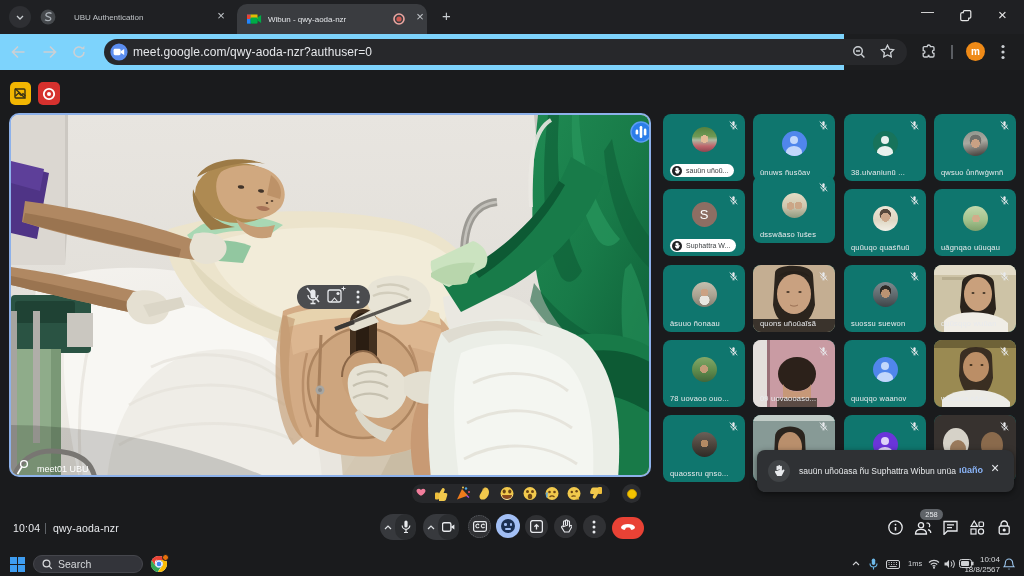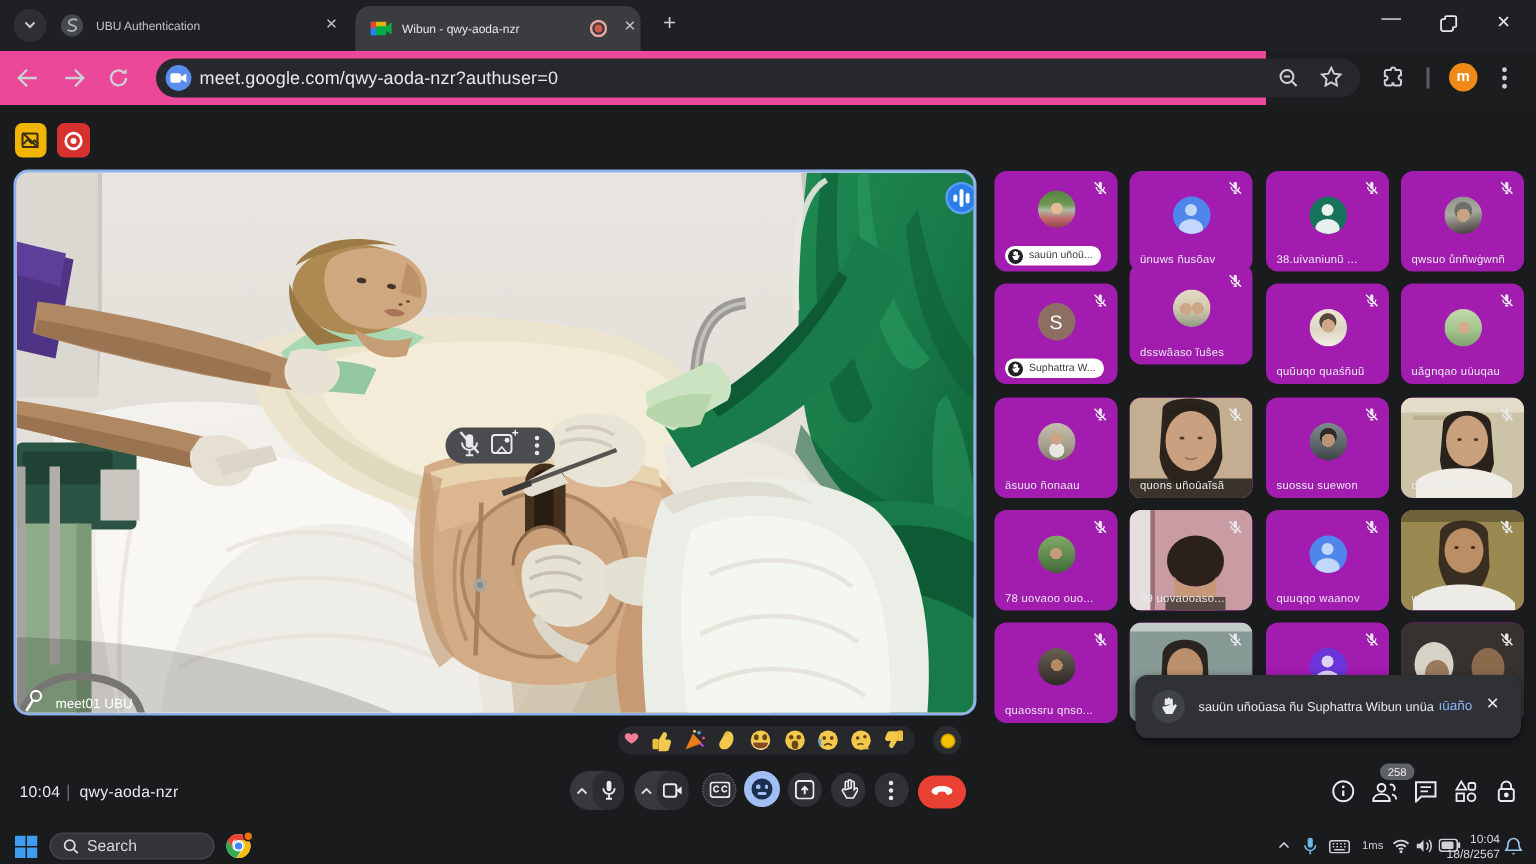--- a/index.html
+++ b/index.html
@@ -3,43 +3,43 @@
 <style>
 *{margin:0;padding:0;box-sizing:border-box}
 html,body{width:1024px;height:576px;overflow:hidden;background:#1c1d1f;font-family:"Liberation Sans",sans-serif}
 .abs{position:absolute}
 #win{position:relative;width:1024px;height:576px}
 #tabstrip{position:absolute;left:0;top:0;width:1024px;height:34px;background:#1f2023}
 .tabsearch{position:absolute;left:9px;top:6px;width:22px;height:22px;border-radius:50%;background:#2e2f33;color:#c9cdd1;text-align:center;line-height:20px;font-size:11px}
 .tab1{position:absolute;left:35px;top:0;width:188px;height:34px;color:#bfc3c7;font-size:8px}
 .tab2{position:absolute;left:237px;top:4px;width:190px;height:30px;background:#3a3c40;border-radius:10px 10px 0 0;color:#e4e6e9;font-size:8px}
 .tclose{position:absolute;width:14px;height:14px;color:#c3c7cb;font-size:11px;text-align:center;line-height:14px}
-#toolbar{position:absolute;left:0;top:34px;width:844px;height:36px;background:#ec4899}
+#toolbar{position:absolute;left:0;top:34px;width:844px;height:36px;background:#7dd3fc}
 #omnibox{position:absolute;left:104px;top:5px;width:803px;height:26px;border-radius:13px;background:#27282b}
 #page{position:absolute;left:0;top:70px;width:1024px;height:482px;background:#1a1b1d}
 #video{position:absolute;left:9px;top:43px;width:642px;height:364px;border:2px solid #8db1ea;border-radius:10px;overflow:hidden;background:#e9e7e3}
-.tile{position:absolute;width:82px;height:67px;border-radius:8px;background:#a21caf;overflow:hidden}
+.tile{position:absolute;width:82px;height:67px;border-radius:8px;background:#0f766e;overflow:hidden}
 .tname{position:absolute;left:7px;bottom:4px;font-size:7.5px;color:#e8eaed;white-space:nowrap;max-width:70px;overflow:hidden;letter-spacing:.2px}
 .avt{position:absolute;left:28.5px;top:17px;width:25px;height:25px;border-radius:50%}
 .micoff{position:absolute;right:6px;top:6px;width:11px;height:11px}
 #taskbar{position:absolute;left:0;top:552px;width:1024px;height:24px;background:#1a1b1d}
 .t{position:absolute;white-space:nowrap}
 </style></head>
 <body>
 <div id="win">
 <div id="tabstrip">
   <div class="tabsearch"><svg style="margin-top:8px" width="8" height="5" viewBox="0 0 8 5">
           <path d="M1 1l3 3 3-3" stroke="#c9cdd1" stroke-width="1.3" fill="none"></path>
         </svg></div>
   <div class="tab1">
     <svg class="abs" style="left:5px;top:9px" width="16" height="16" viewBox="0 0 16 16">
           <circle cx="8" cy="8" r="7.4" fill="#45484c"></circle>
           <path d="M11.5 4.5c-2 -1.4 -5.2 -.6 -5.6 1.2c-.4 1.6 1.8 2 3.2 2.4c1.6.5 2.2 1.6 1.2 2.7c-1 1.2 -3.6 1.2 -5.3 0" stroke="#aab0b6" stroke-width="1.3" fill="none"></path>
         </svg>
-    <span class="abs" style="left:29px;top:13px">UBU Authentication</span>
+    <span class="abs" style="left:39px;top:13px">UBU Authentication</span>
     <span class="tclose" style="left:179px;top:9px;font-size:13px">×</span>
   </div>
   <div class="tab2">
     <svg class="abs" style="left:10px;top:8px" width="15" height="14" viewBox="0 0 15 14">
           <rect x="0" y="2.5" width="10.5" height="9" rx="1.2" fill="#00832d"></rect>
           <rect x="0" y="2.5" width="3.6" height="9" fill="#0066da"></rect>
           <rect x="0" y="2.5" width="3.6" height="4.5" fill="#e94235"></rect>
           <rect x="0" y="7" width="3.6" height="4.5" fill="#2684fc"></rect>
           <path d="M10.5 5.5l3.6-2.6v8.2l-3.6-2.6z" fill="#00ac47"></path>
           <rect x="3.6" y="2.5" width="6.9" height="4.5" fill="#ffba00" opacity=".9"></rect>
@@ -528,21 +528,21 @@
             <path d="M1.7 1.5l7.6 7.6" stroke="#e8eaed" stroke-width="1"></path>
           </svg>
         </div>
       </div>
 <div class="abs" style="left:757px;top:380px;width:257px;height:42px;border-radius:8px;background:#2f3134;box-shadow:0 2px 6px rgba(0,0,0,.5);z-index:5">
   <div class="abs" style="left:11px;top:10px;width:22px;height:22px;border-radius:50%;background:#404346"></div>
   <svg class="abs" style="left:16px;top:14px" width="12" height="13" viewBox="0 0 12 13">
           <path d="M3.5 6V2.6a.9.9 0 0 1 1.8 0V6M5.3 5.6V1.9a.9.9 0 0 1 1.8 0v3.7M7.1 5.8V2.6a.9.9 0 0 1 1.8 0v4.2l1-1a.9.9 0 0 1 1.3 1.3L8.6 12H4.2L2 8.2a1 1 0 0 1 1.5-1.2z" fill="#e8eaed"></path>
         </svg>
   <span class="abs" style="left:42px;top:15.5px;font-size:8.5px;color:#e6e8ea">sauün uñoūasa ñu Suphattra Wibun unüa</span>
-  <span class="abs" style="left:202px;top:15px;font-size:9px;color:#8ab4f8;font-weight:normal">ıūaño</span>
+  <span class="abs" style="left:202px;top:15px;font-size:9px;color:#8ab4f8;font-weight:bold">ıūaño</span>
   <span class="abs" style="left:234px;top:10px;font-size:14px;color:#e8eaed">×</span>
 </div>
 <div class="abs" style="left:412px;top:414px;width:198px;height:19px;border-radius:10px;background:#27282b"></div>
 <div class="abs" style="left:622px;top:414px;width:19px;height:19px;border-radius:50%;background:#2c2d30"></div>
 <div class="abs" style="left:627px;top:419px;width:10px;height:10px;border-radius:50%;background:#f3c300;border:1px solid #c79a00"></div>
 <svg class="abs" style="left:412px;top:414px" width="198px" height="19" viewBox="0 0 198 19">
   <path d="M9 6c1.5-2 4.5-1.2 4.5 1c0 1.8-2.7 3.8-4.5 4.8C7.2 10.8 4.5 8.8 4.5 7c0-2.2 3-3 4.5-1z" fill="#f27e9c"></path>
   <g transform="translate(22,2)">
           <rect x="1" y="6.5" width="4" height="7" rx="1" fill="#eebf3c"></rect>
           <path d="M5 7.5l2.8-4.6a1.6 1.6 0 0 1 2.9 1.3L9.6 7h2.2a1.6 1.6 0 0 1 1.5 2l-1.3 4.5a2 2 0 0 1-1.9 1.4H5z" fill="#f2c94c"></path>

